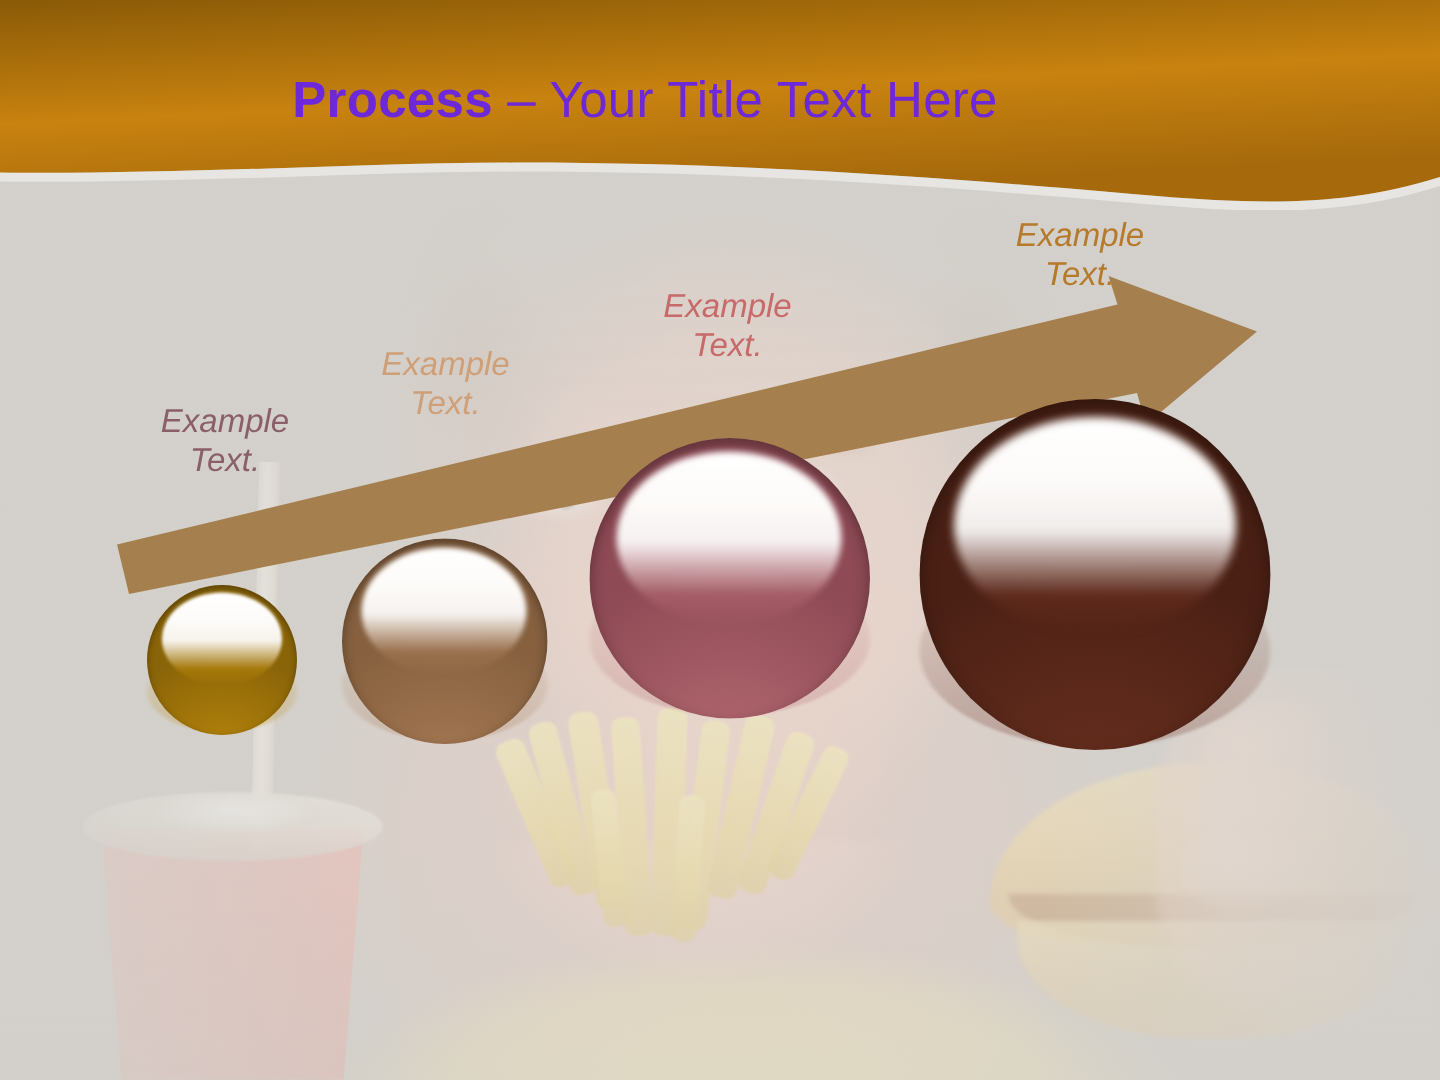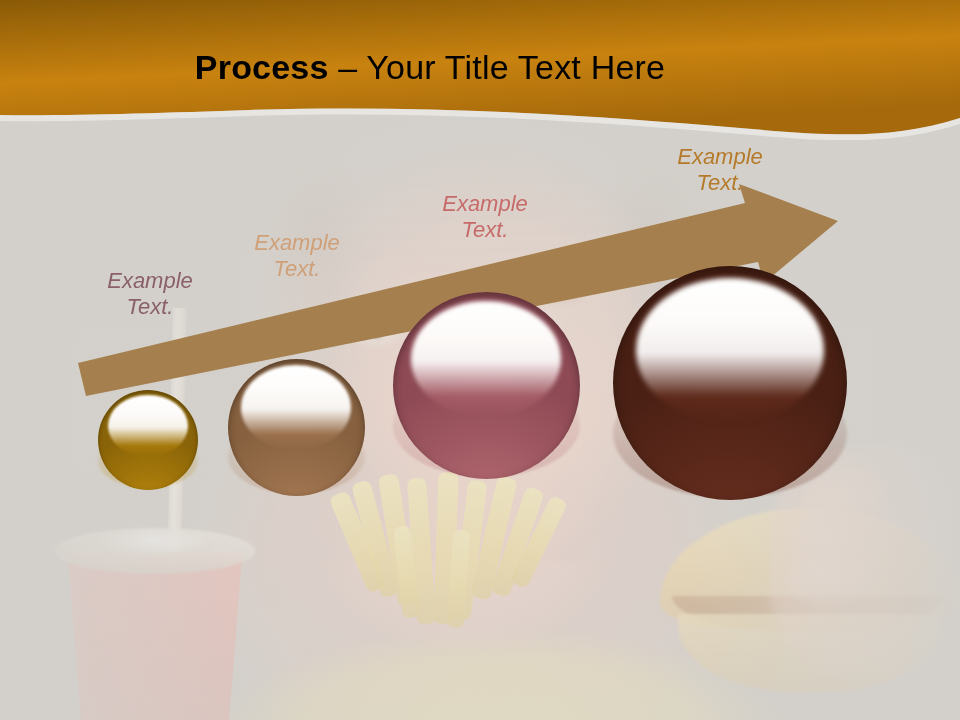--- a/index.html
+++ b/index.html
@@ -213,21 +213,21 @@
     position: absolute;
     left: 0; top: 0; width: 960px; height: 138px;
     z-index: 40;
   }
   .header svg { display: block; }
   .header-title {
     position: absolute;
     left: 0; top: 48px; width: 860px;
     text-align: center;
     font-size: 34px;
-    color: #000000;
+    color: #6d28d9;
     letter-spacing: 0.2px;
     white-space: nowrap;
   }
   .header-title .strong { font-weight: bold; }
   .header-title .rest { font-weight: normal; }
 
   
   .arrow-layer {
     position: absolute; inset: 0; z-index: 20;
     pointer-events: none;

